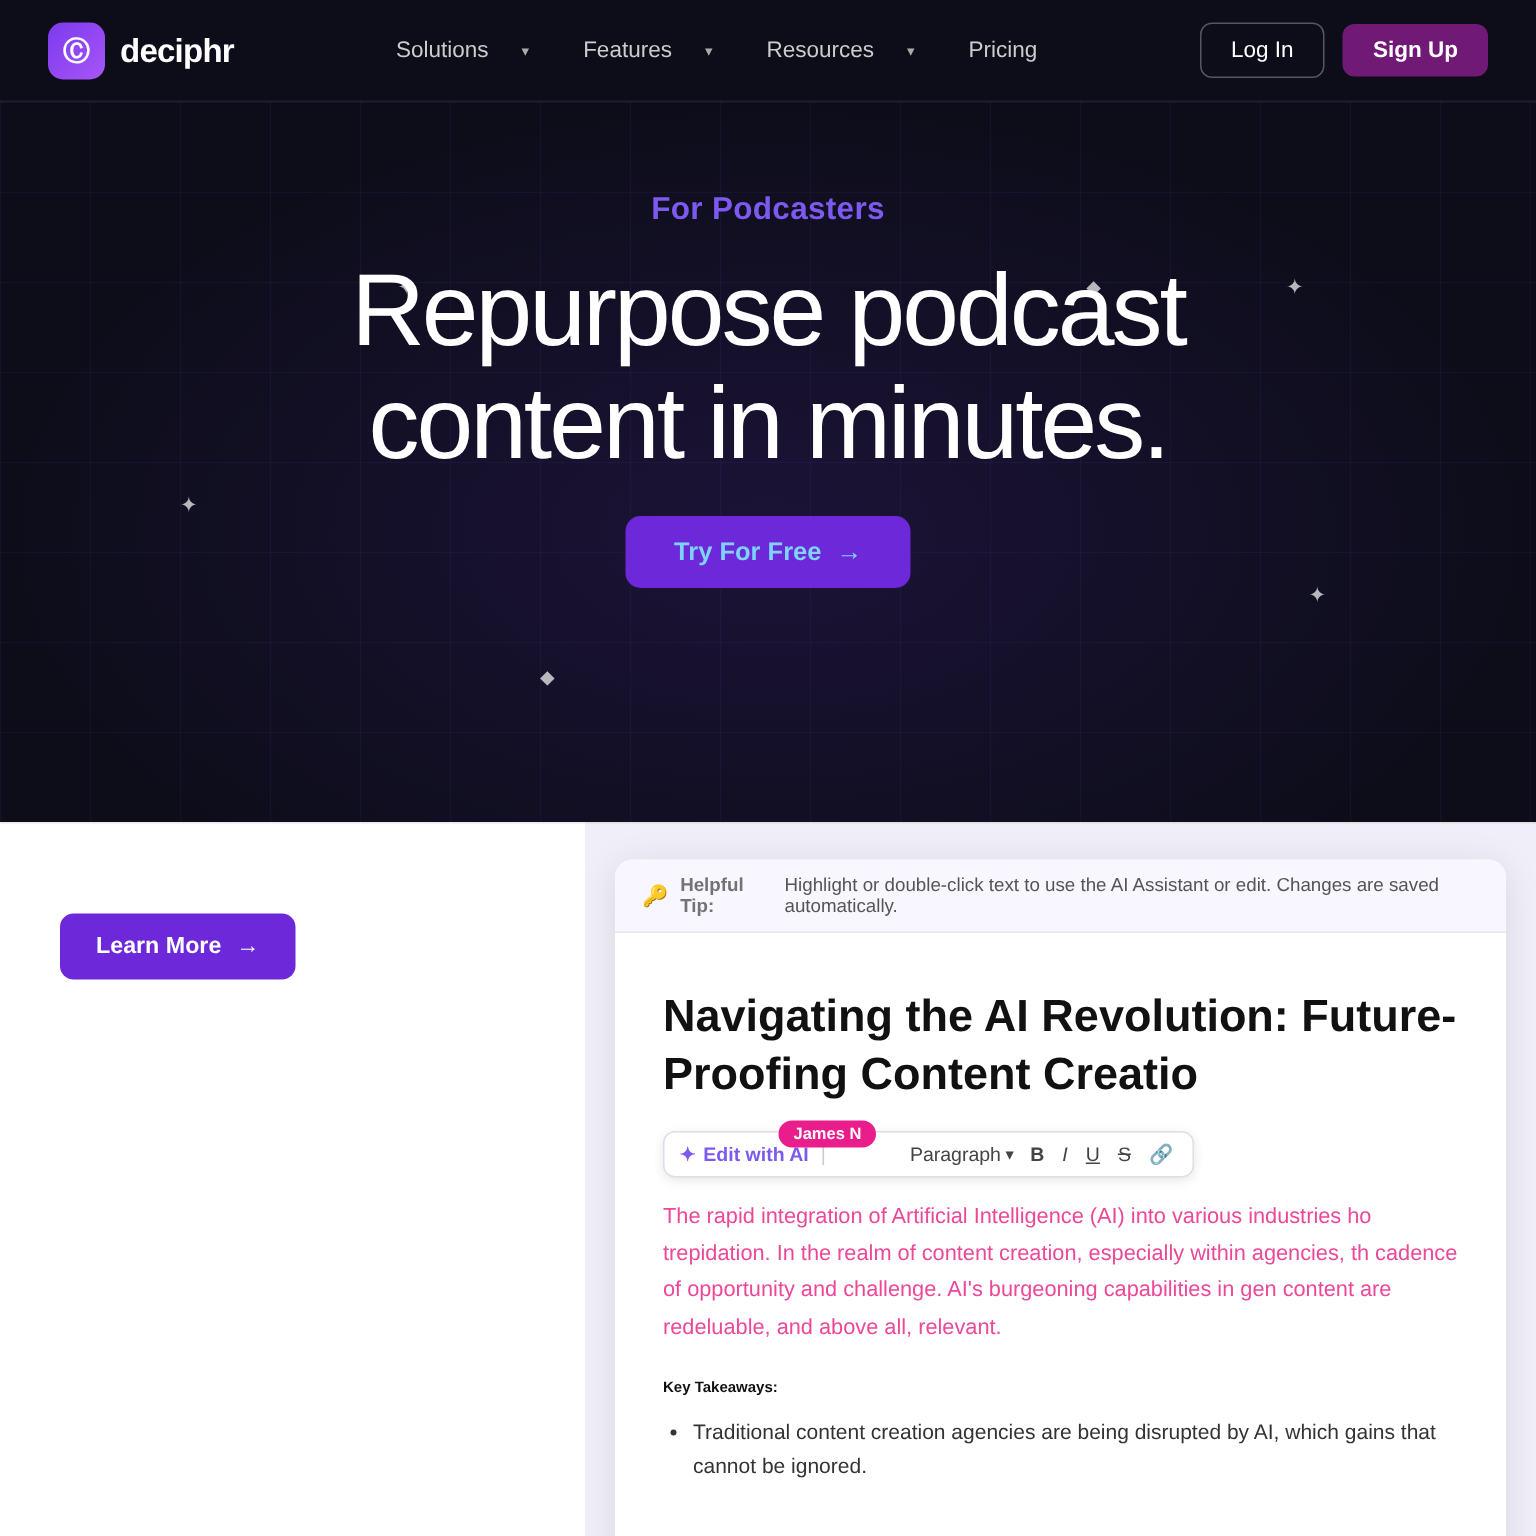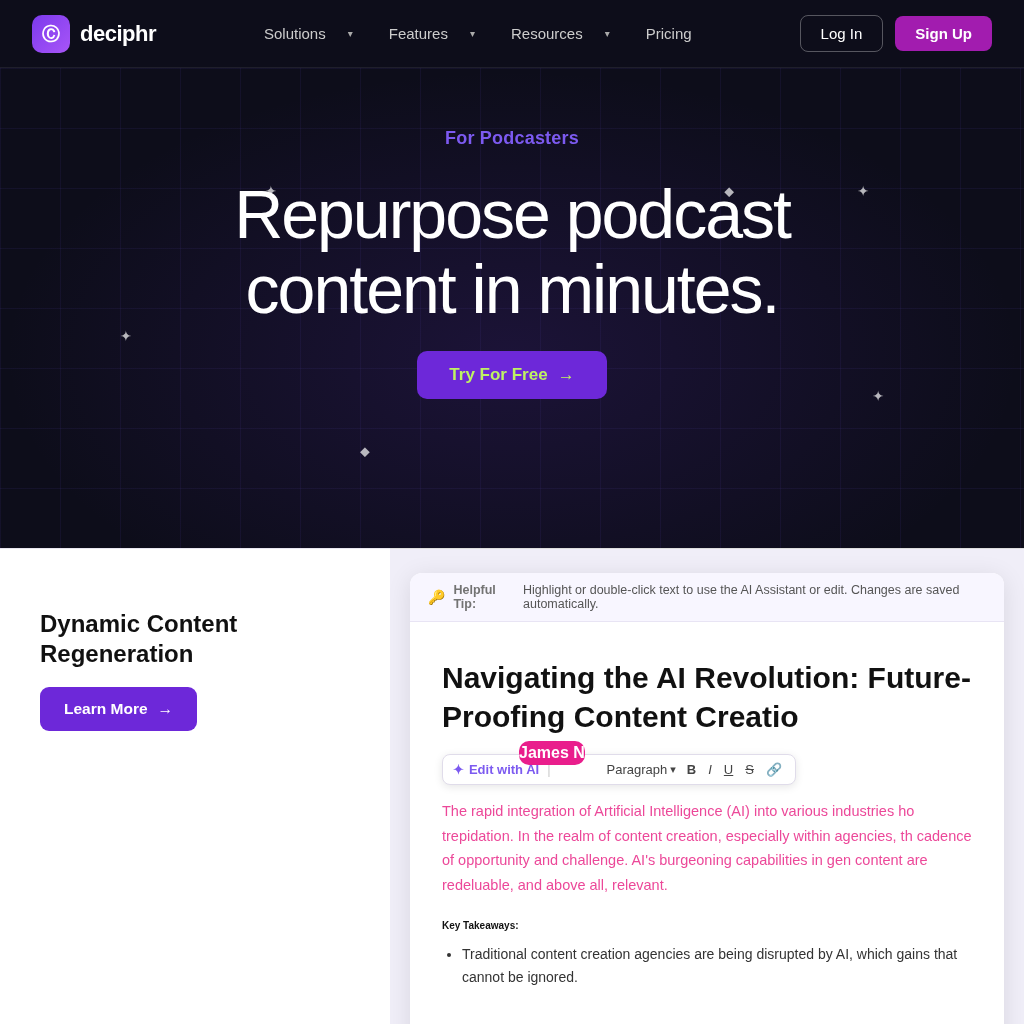--- a/index.html
+++ b/index.html
@@ -25,21 +25,21 @@
       color: #ccc; font-size: 15px; padding: 8px 14px; cursor: pointer;
       display: flex; align-items: center; gap: 22px; border-radius: 6px;
     }
     .nav-link .chevron { font-size: 10px; color: #aaa; }
     .nav-actions { display: flex; align-items: center; gap: 12px; }
     .btn-login {
       color: white; background: transparent; border: 1.5px solid rgba(255,255,255,0.3);
       border-radius: 8px; padding: 9px 20px; font-size: 15px; cursor: pointer; text-align: center;
     }
     .btn-signup {
-      color: white; background: #a21caf; border: none;
+      color: white; background: #701a75; border: none;
       border-radius: 8px; padding: 9px 20px; font-size: 15px; cursor: pointer;
       font-weight: 600;
     }
 
     
     .hero {
       background: #0d0d1a;
       position: relative; overflow: hidden;
       padding: 60px 32px 80px;
       text-align: center;
@@ -52,26 +52,26 @@
     }
     
     .hero-grid {
       position: absolute; inset: 0;
       background-image:
         linear-gradient(rgba(80,60,160,0.12) 1px, transparent 1px),
         linear-gradient(90deg, rgba(80,60,160,0.12) 1px, transparent 1px);
       background-size: 60px 60px;
     }
     .hero-content { position: relative; z-index: 2; }
-    .hero-tag { color: #7c5af0; font-size: 18px; font-weight: 600; margin-bottom: 28px; letter-spacing: 0.2px; }
+    .hero-tag { color: #7c5af0; font-size: 21px; font-weight: 600; margin-bottom: 18px; letter-spacing: 0.2px; }
     .hero-title { color: white; font-size: 68px; font-weight: 400; line-height: 1.1; margin-bottom: 24px; letter-spacing: -2px; max-width: 780px; margin-left: auto; margin-right: auto; }
     .hero-subtitle { color: #bbb; font-size: 17px; line-height: 1.65; max-width: 560px; margin: 0 auto 38px; }
     .btn-cta {
       display: inline-flex; align-items: center; gap: 10px;
-      background: #6d28d9; color: #bef264; border: none;
+      background: #6d28d9; color: #7dd3fc; border: none;
       border-radius: 10px; padding: 14px 32px;
       font-size: 17px; font-weight: 600; cursor: pointer;
       text-decoration: none;
     }
 
     
     .spark { position: absolute; color: white; font-size: 14px; opacity: 0.7; z-index: 2; }
     .spark.s1 { top: 115px; left: 265px; }
     .spark.s2 { top: 260px; left: 120px; }
     .spark.s3 { top: 320px; right: 140px; }
@@ -149,22 +149,22 @@
     .toolbar-btn.bold { font-weight: 700; }
     .toolbar-btn.italic { font-style: italic; }
     .toolbar-btn.underline { text-decoration: underline; }
     .toolbar-btn.strike { text-decoration: line-through; }
 
     
     .user-pill {
       position: absolute;
       bottom: -18px; left: 32px;
       background: #e91e8c;
-      color: white; font-size: 16px; font-weight: 600;
-      border-radius: 10px; padding: 3px 0;
+      color: white; font-size: 11px; font-weight: 600;
+      border-radius: 10px; padding: 3px 10px;
       white-space: nowrap;
     }
     .arrow-cursor {
       position: absolute;
       top: 0; left: 48px;
       width: 0; height: 0;
       border-left: 8px solid transparent;
       border-right: 8px solid transparent;
       border-bottom: 12px solid #e91e8c;
       transform: rotate(15deg);
@@ -223,21 +223,20 @@
     <button class="btn-cta">
       <span>Try For Free</span>
       <span>→</span>
     </button>
   </div>
 </section>
 
 <div class="bottom-section">
 
   <div class="left-panel">
-    <h2 class="left-panel-title">Dynamic Content Regeneration</h2>
     <button class="btn-learn">
       <span>Learn More</span>
       <span>→</span>
     </button>
   </div>
 
   <div class="right-panel">
     <div class="editor-card">
       <div class="editor-tip-bar">
         <span class="tip-icon">🔑</span>

